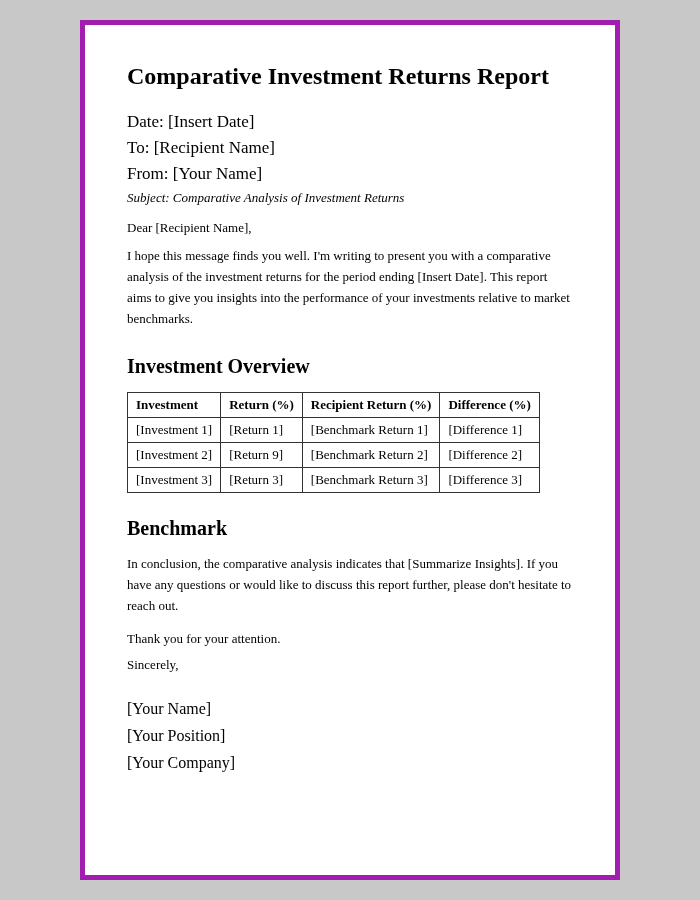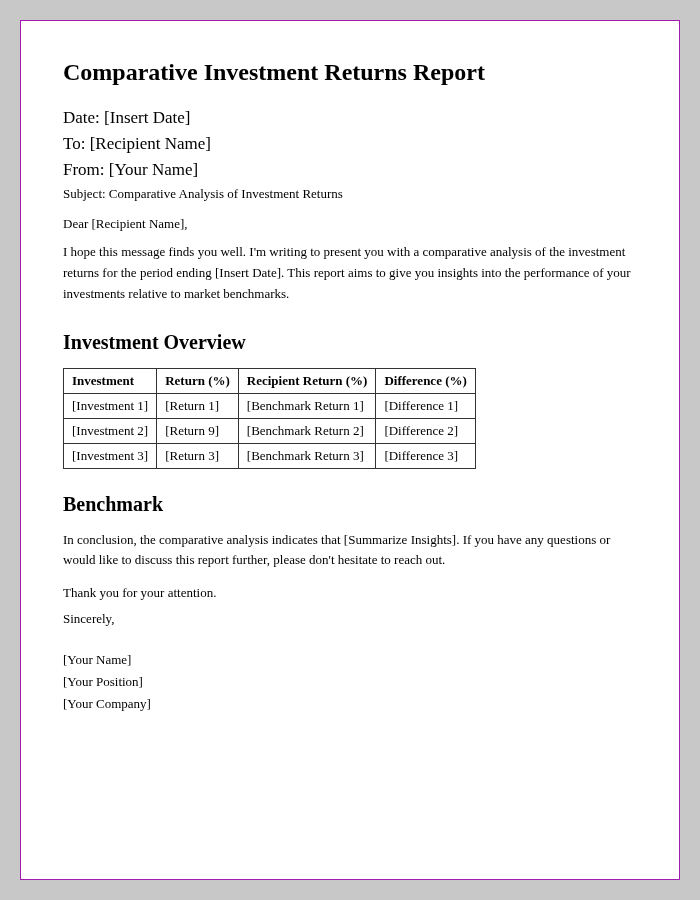--- a/index.html
+++ b/index.html
@@ -13,41 +13,42 @@
       display: flex;
       justify-content: center;
       align-items: flex-start;
       min-height: 900px;
       padding: 20px;
       font-family: "Times New Roman", Times, serif;
     }
 
     .page {
       background: #ffffff;
-      width: 660px;
+      width: 540px;
       min-height: 860px;
-      border: 1px solid #a21caf;
+      border: 5px solid #a21caf;
       padding: 36px 42px 40px 42px;
     }
 
     .doc-title {
       font-size: 24px;
       font-weight: bold;
       margin-bottom: 20px;
       line-height: 1.3;
     }
 
     .meta-line {
       font-size: 17px;
       margin-bottom: 6px;
     }
 
     .subject-line {
       font-size: 13px;
       margin-bottom: 14px;
+      font-style: italic;
     }
 
     .greeting {
       font-size: 13px;
       margin-bottom: 10px;
     }
 
     .intro-para {
       font-size: 13px;
       line-height: 1.6;
@@ -84,21 +85,21 @@
       line-height: 1.6;
       margin-bottom: 14px;
     }
 
     .sign-off {
       font-size: 13px;
       margin-bottom: 10px;
     }
 
     .signature-block {
-      font-size: 13px;
+      font-size: 16px;
       line-height: 1.7;
       margin-top: 22px;
     }
   </style>
 </head>
 <body>
 
 <div class="page">
 
   <h1 class="doc-title">Comparative Investment Returns Report</h1>

